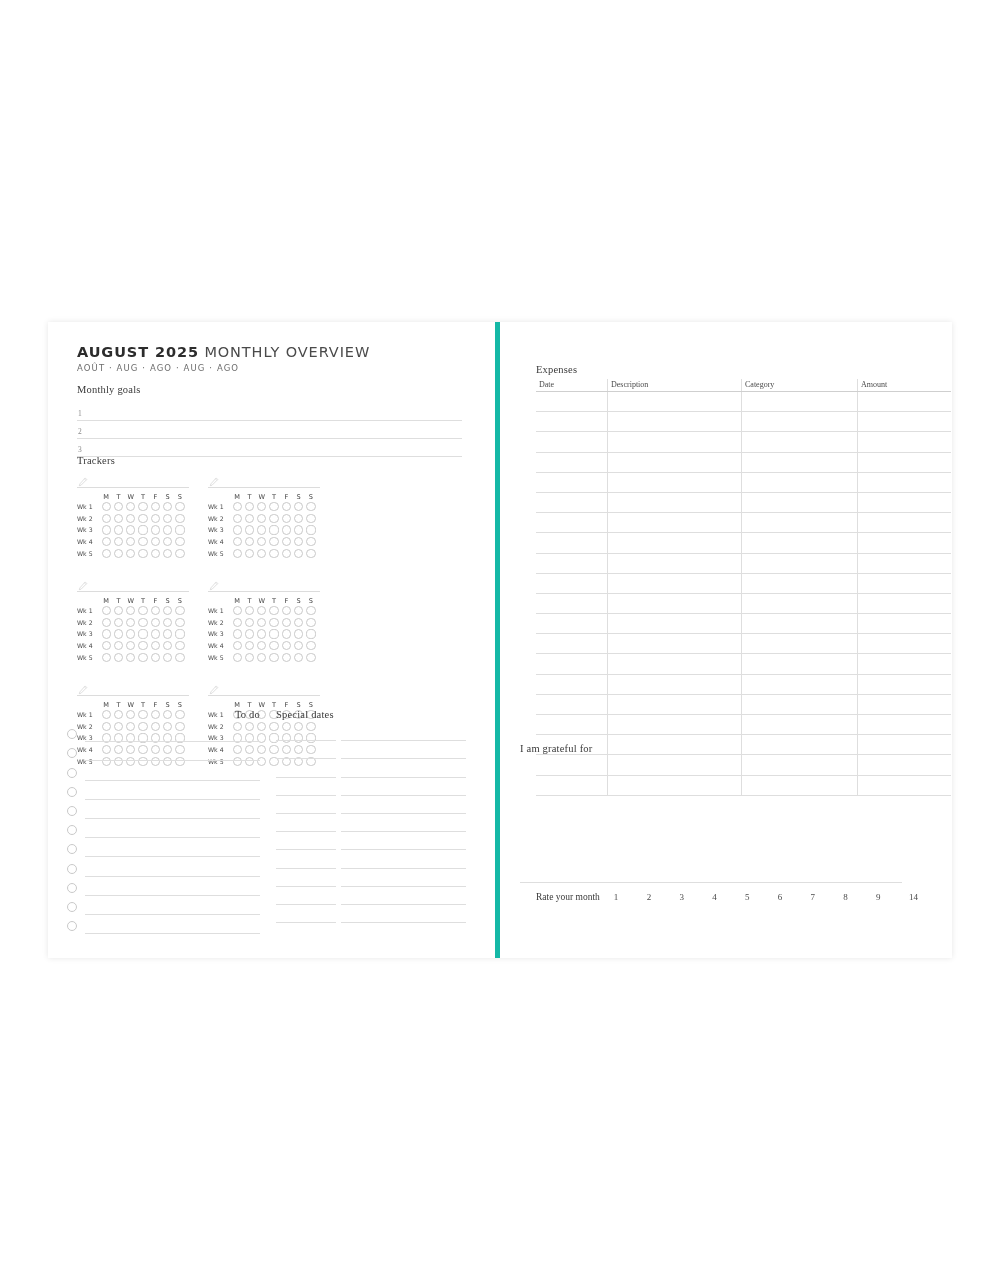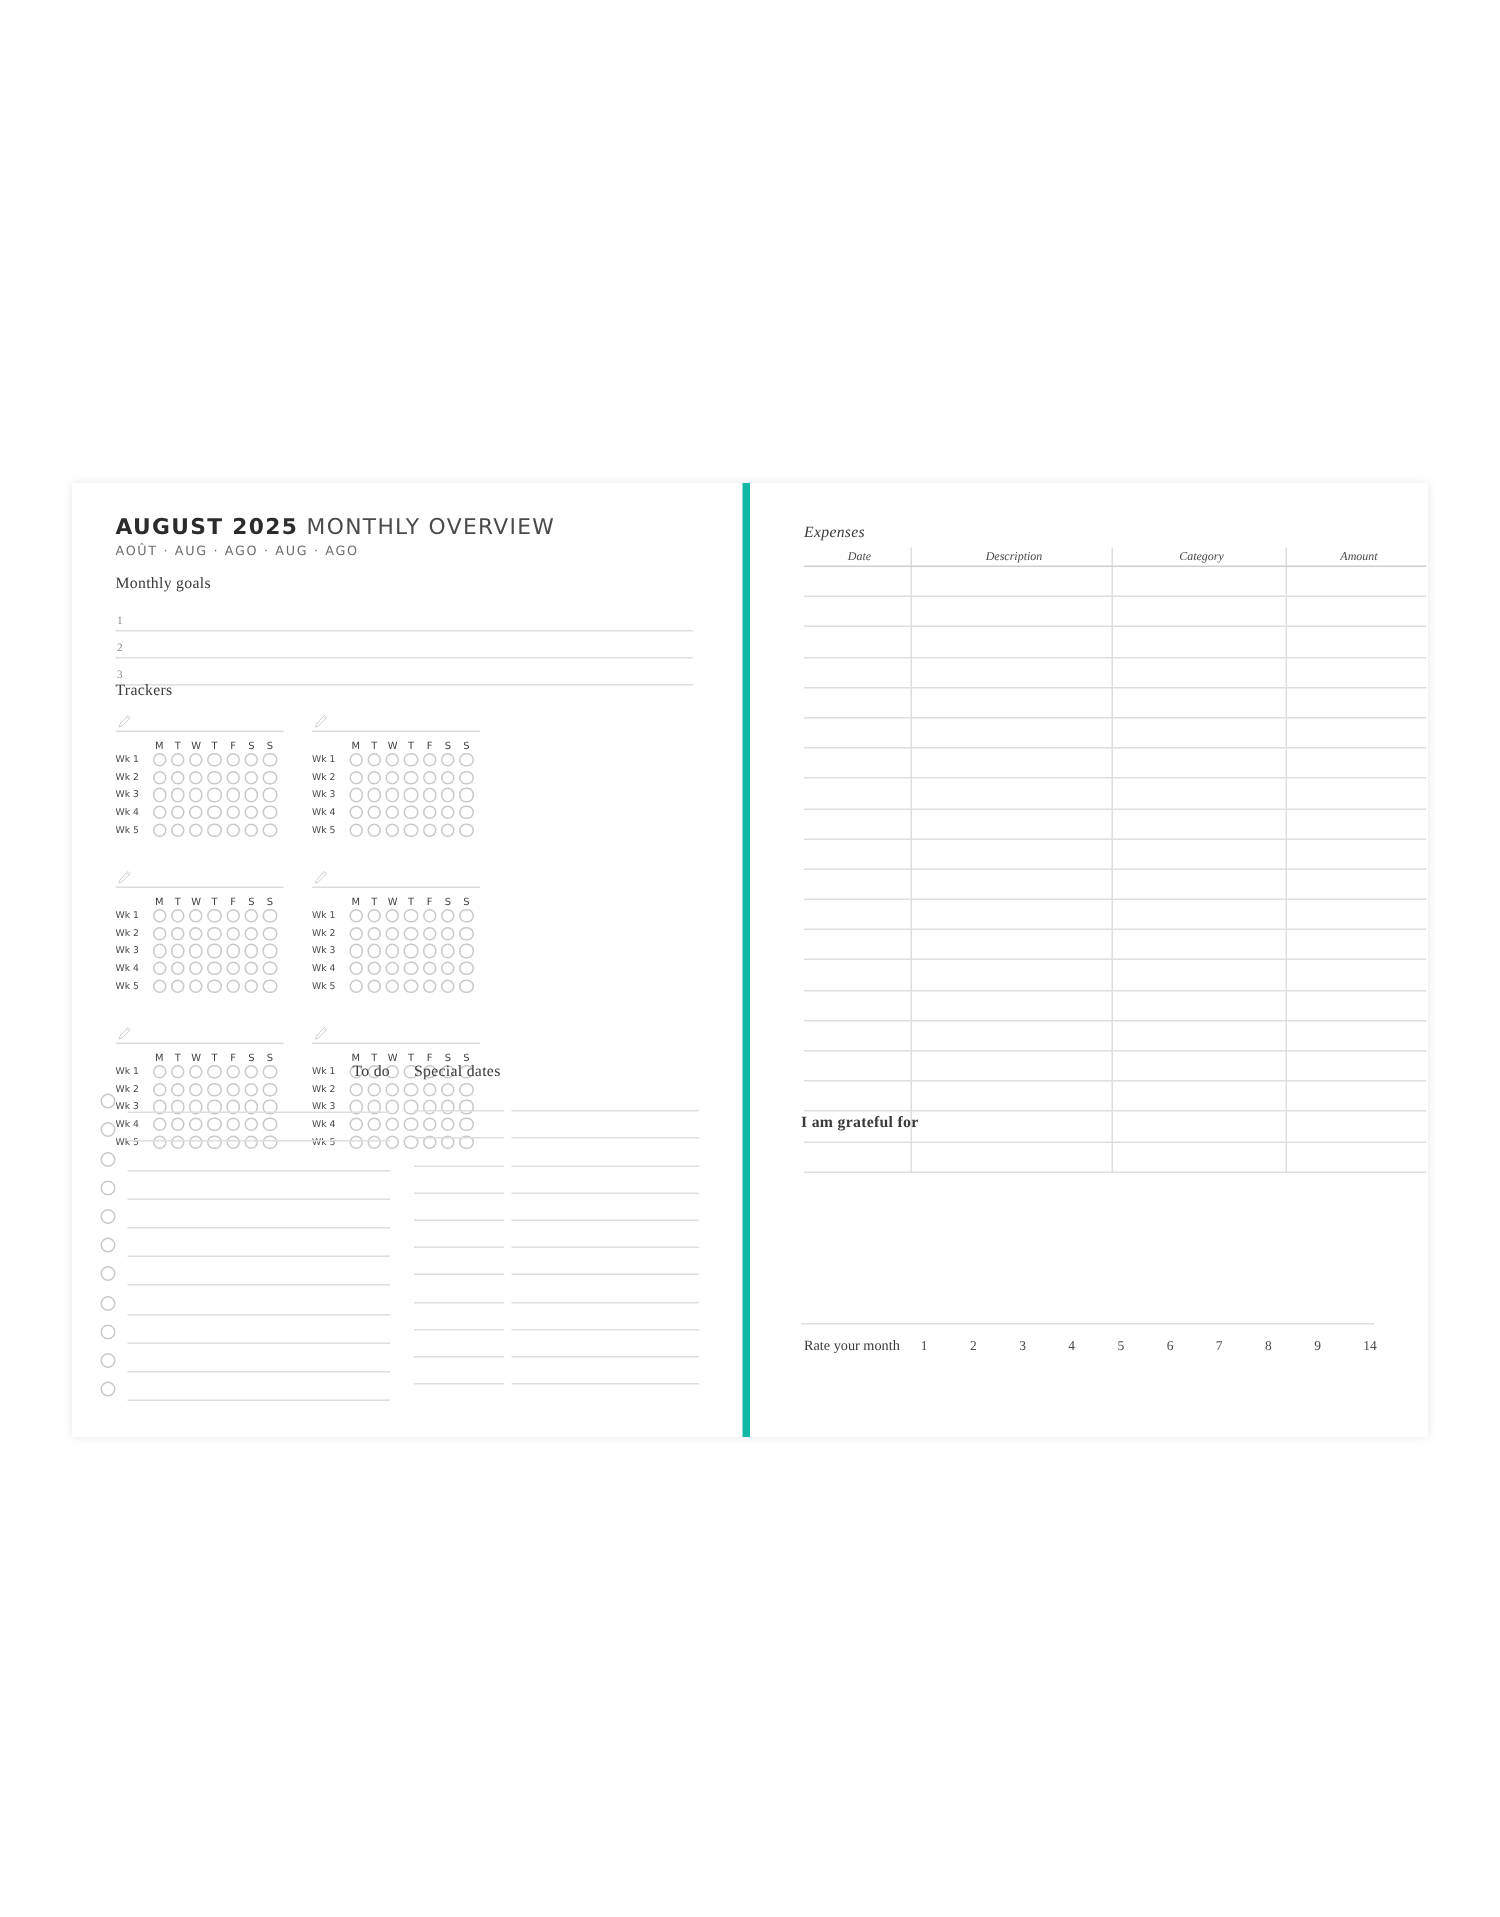--- a/index.html
+++ b/index.html
@@ -191,58 +191,56 @@
   .special-text {
     flex: 1;
     border-bottom: 1px solid #dedede;
     margin-left: 5px;
   }
 
   
   .expenses {
     position: absolute;
     left: 36px;
-    top: 28px;
+    top: 42px;
     width: 400px;
-    font-style: italic;
   }
   .expenses .section-label { margin-bottom: 4px; }
   .exp-table {
     width: 100%;
     border-collapse: collapse;
     table-layout: fixed;
   }
   .exp-table th {
     font-weight: normal;
     font-family: "Liberation Serif", serif;
     font-size: 8px;
     color: #4a4a4a;
-    text-align: center;
+    text-align: left;
     padding: 1px 0 2px 3px;
     border-bottom: 1px solid #cfcfcf;
     border-right: 1px solid #dedede;
   }
   .exp-table td {
     height: 17.2px;
     border-bottom: 1px solid #dedede;
     border-right: 1px solid #dedede;
   }
   .exp-table th:last-child,
   .exp-table td:last-child { border-right: none; }
   .col-date { width: 68px; }
   .col-desc { width: 130px; }
   .col-cat  { width: 112px; }
   .col-amt  { width: 90px; }
 
   .grateful {
     position: absolute;
-    left: 34px;
+    left: 20px;
     top: 421px;
     width: 382px;
-    font-weight: bold;
   }
   .grateful .section-label { margin-bottom: 0; }
   .grateful-line {
     margin-top: 128px;
     border-bottom: 1px solid #dedede;
   }
 
   .rate {
     position: absolute;
     left: 36px;

